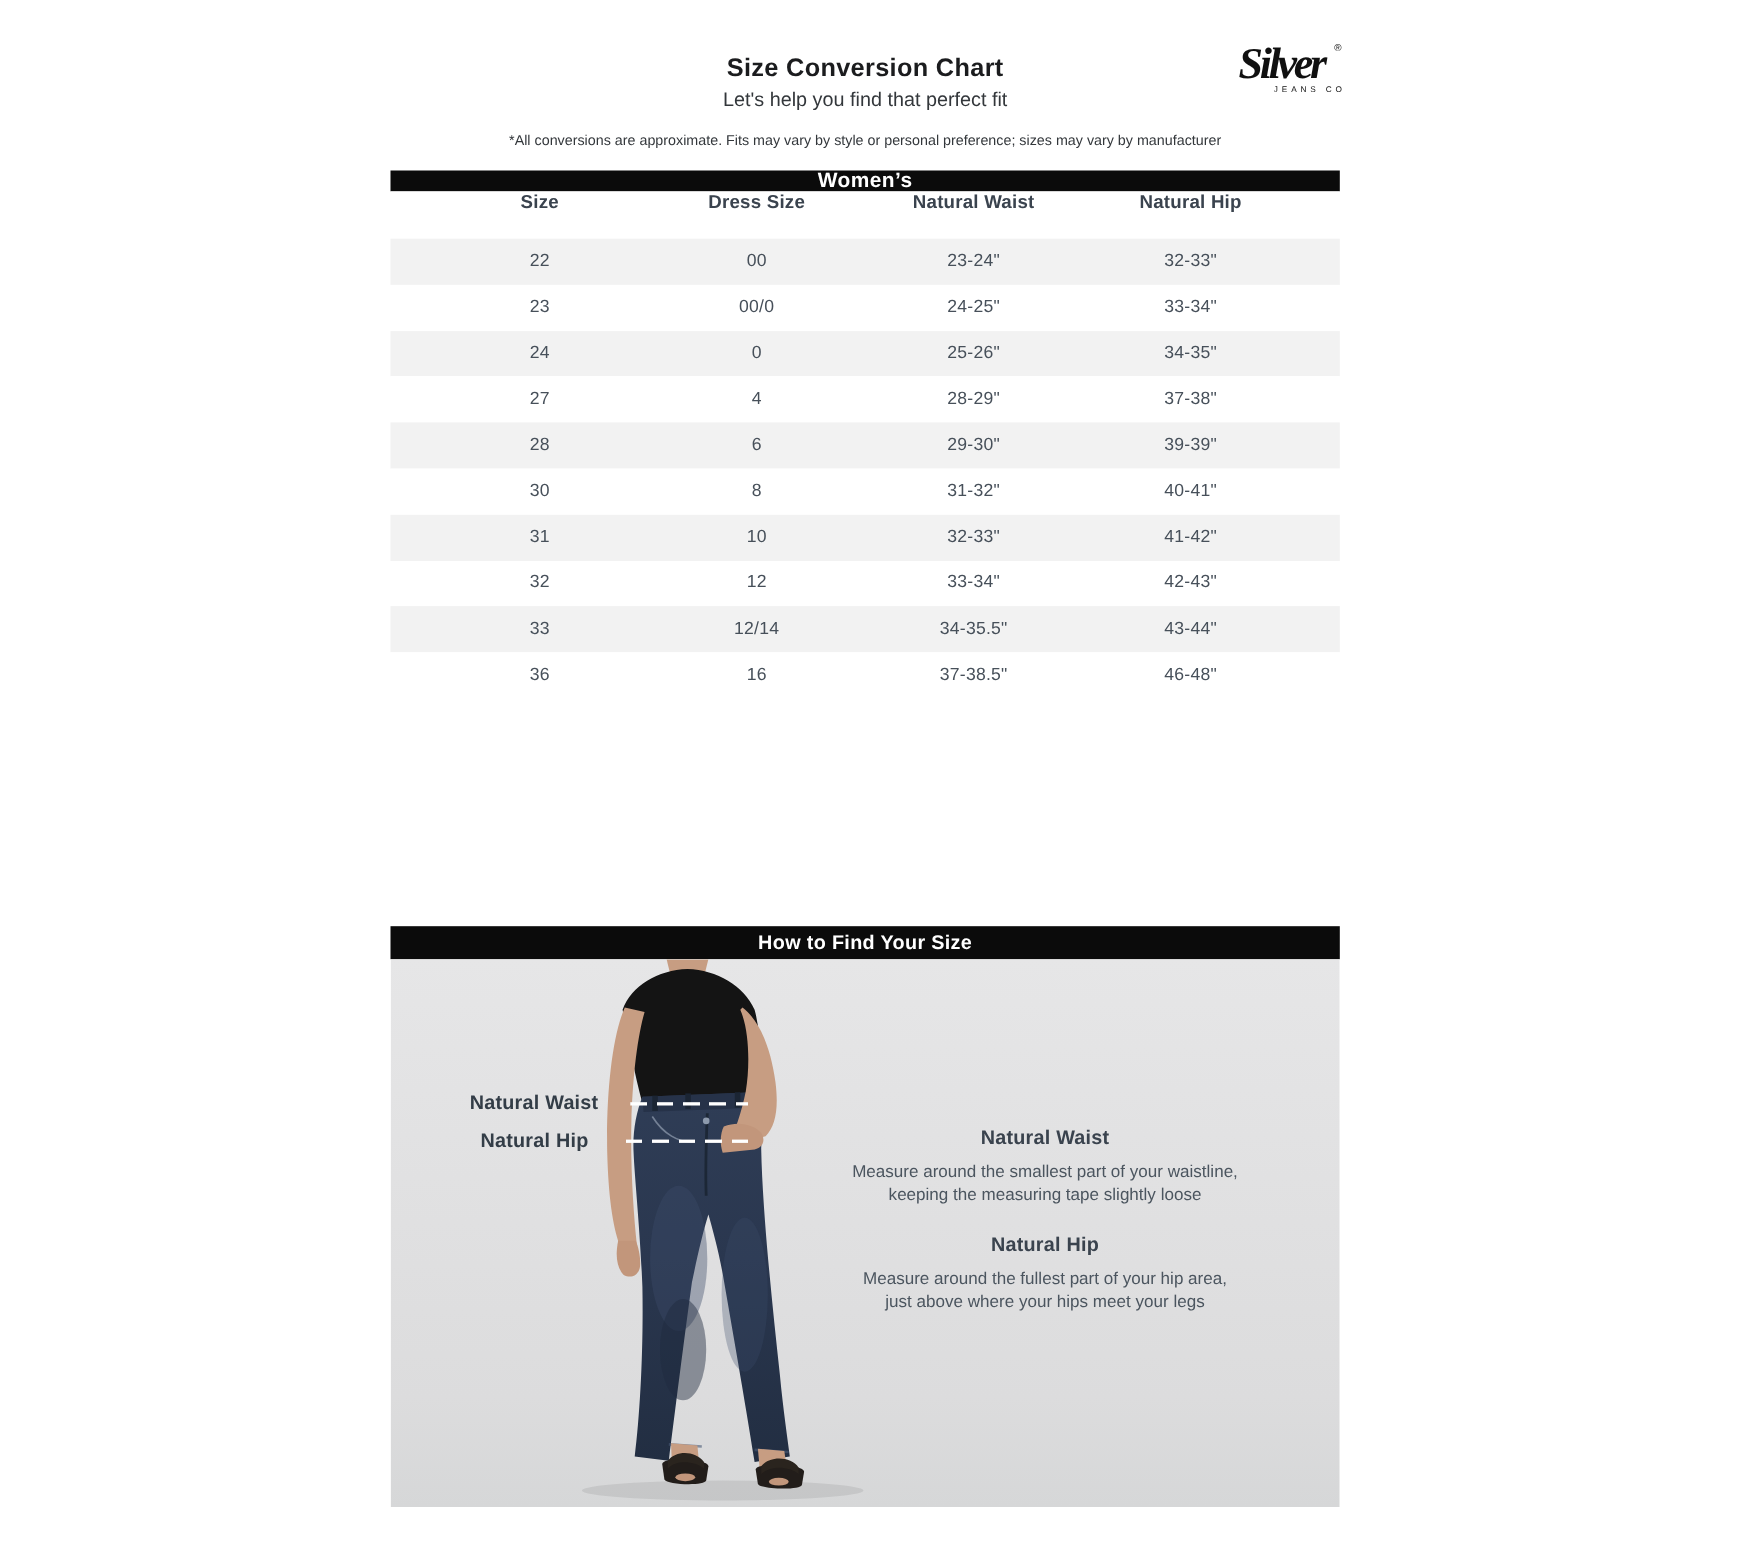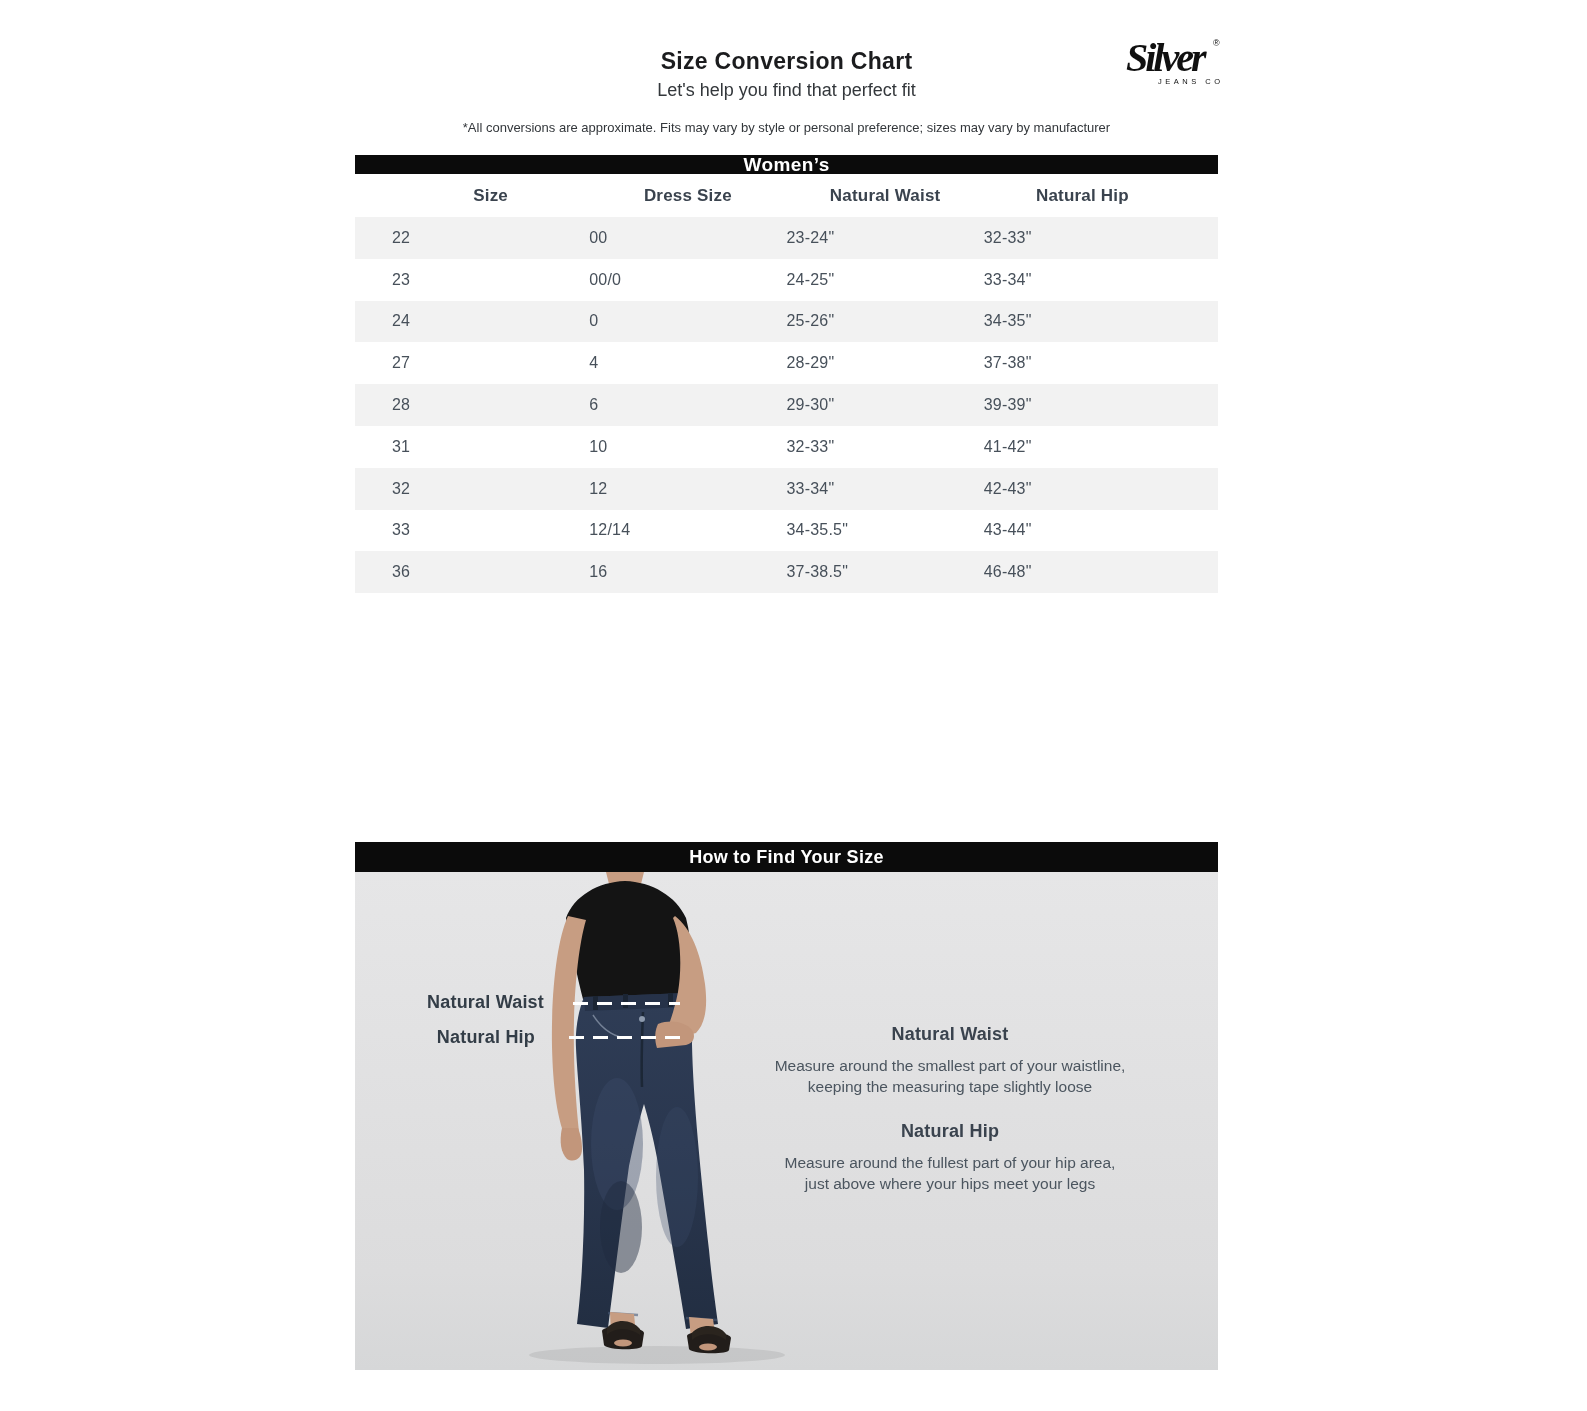--- a/index.html
+++ b/index.html
@@ -28,29 +28,29 @@
   .logo { left:1125px; top:33px; width:98px; height:56px; }
 
   
   .conv-table { left:355px; top:155px; width:863px; }
   .section-bar {
     height:19px; background:var(--bar-bg, #0b0b0b);
     color:var(--bar-text, #ffffff);
     display:flex; align-items:center; justify-content:center;
     font-size:19px; font-weight:700; letter-spacing:.4px;
   }
-  .thead { display:flex; height:43px; align-items:center; padding:0 37px; background:#fff; }
+  .thead { display:flex; height:43px; padding:0 37px; background:#fff; }
   .th {
     flex:1; text-align:center; font-size:17px; font-weight:700;
     color:var(--heading-text, #3a434e); letter-spacing:.2px;
   }
   .tbody .tr { display:flex; height:41.8px; align-items:center; padding:0 37px; background:#fff; }
   .tbody .tr:nth-child(odd) { background:var(--row-alt, #f2f2f2); }
   .td {
-    flex:1; font-size:16px;
+    flex:1; text-align:center; font-size:16px;
     color:var(--table-text, #47505a); letter-spacing:.2px;
   }
 
   
   .guide-bar {
     left:355px; top:842px; width:863px; height:30px;
     background:var(--bar-bg, #0b0b0b); color:var(--bar-text, #ffffff);
     display:flex; align-items:center; justify-content:center;
     font-size:18px; font-weight:700; letter-spacing:.3px;
   }
@@ -130,20 +130,26 @@
         <div class="td">27</div>
         <div class="td">4</div>
         <div class="td">28-29"</div>
         <div class="td">37-38"</div>
       </div>
       <div class="tr">
         <div class="td">28</div>
         <div class="td">6</div>
         <div class="td">29-30"</div>
         <div class="td">39-39"</div>
+      </div>
+      <div class="tr">
+        <div class="td">30</div>
+        <div class="td">8</div>
+        <div class="td">31-32"</div>
+        <div class="td">40-41"</div>
       </div>
       <div class="tr">
         <div class="td">31</div>
         <div class="td">10</div>
         <div class="td">32-33"</div>
         <div class="td">41-42"</div>
       </div>
       <div class="tr">
         <div class="td">32</div>
         <div class="td">12</div>

